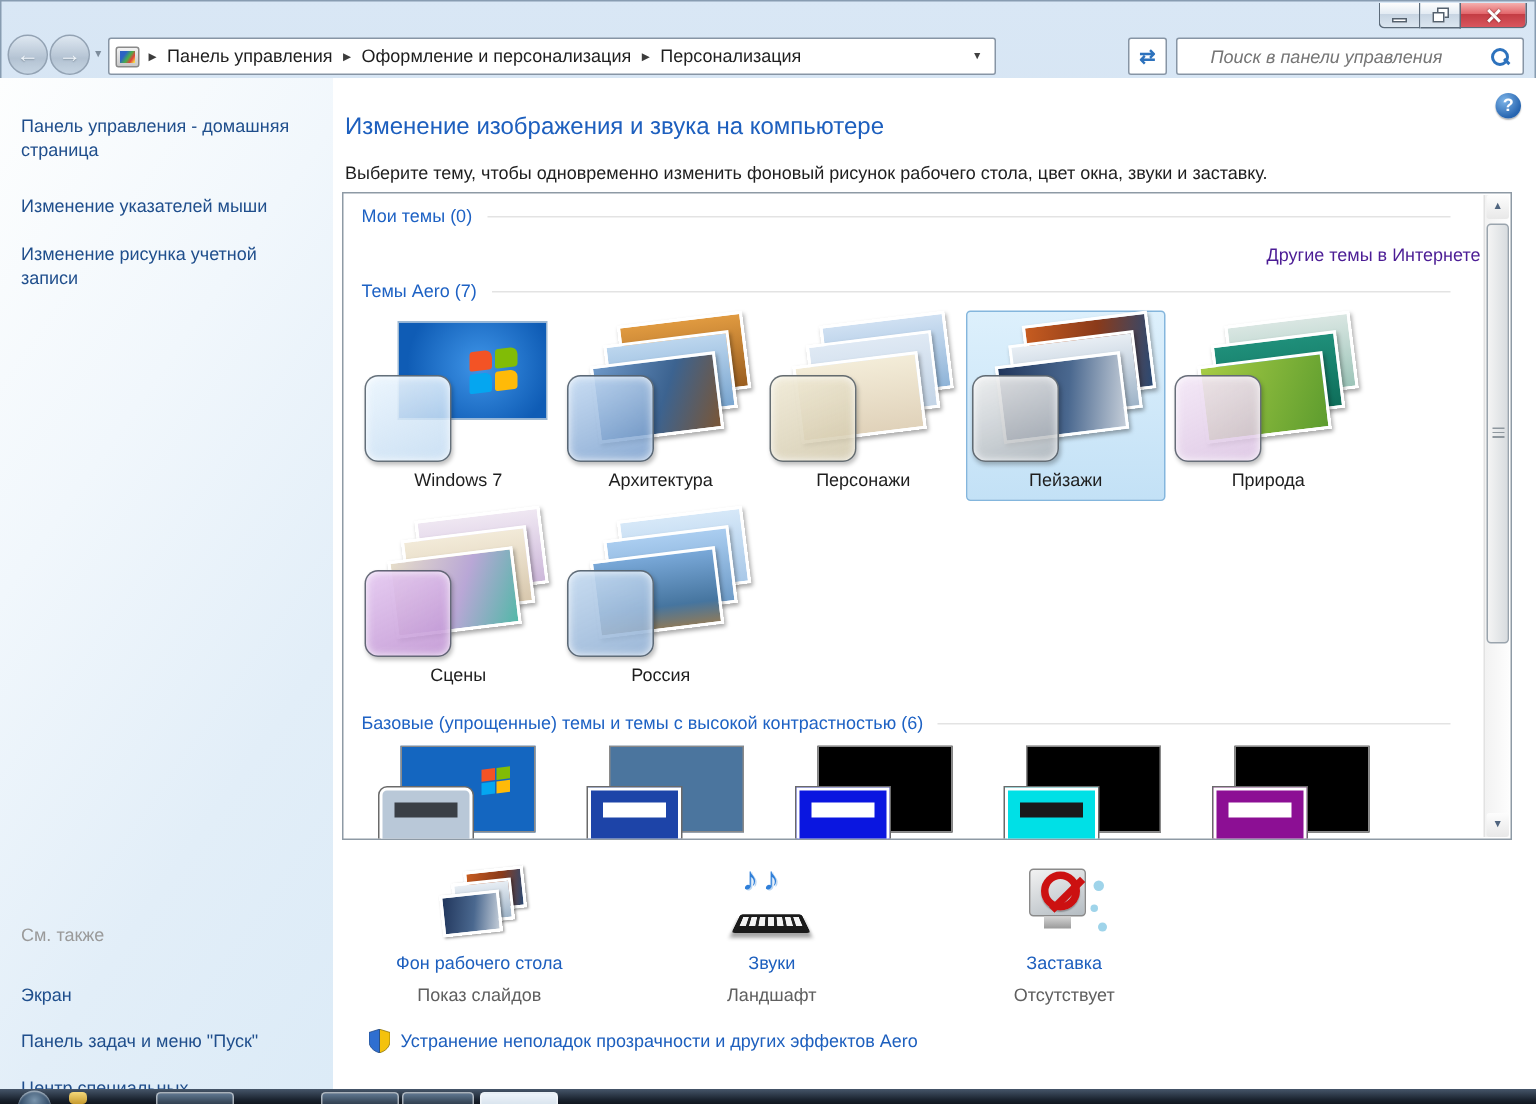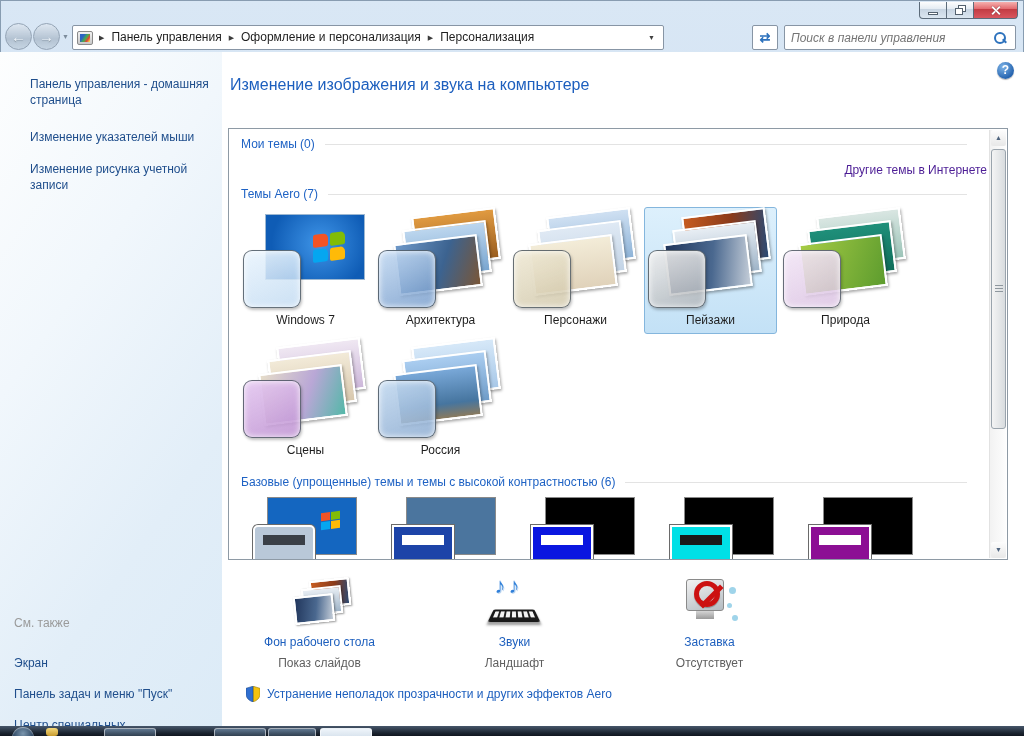--- a/index.html
+++ b/index.html
@@ -40,34 +40,34 @@
           background:linear-gradient(#f2f2f2,#c9c9c9); border:1px solid #8a8a8a; border-radius:2px; }
   .addr-icon .scr { position:absolute; inset:2px;
           background:linear-gradient(125deg,#2c63c4 30%,#47b04a 55%,#e4403a 75%,#f5e04a 95%); }
   .crumb { padding:0 6px; height:23px; line-height:23px; white-space:nowrap; cursor:default; }
   .csep { font-size:7px; color:#3c3c3c; padding:0 1px; }
   .addr-drop { margin-left:auto; padding:0 8px; font-size:7px; color:#404040; }
   .refreshbtn { position:absolute; left:752px; top:3px; width:26px; height:25px; background:#fff;
           border:1px solid #8795a5; border-radius:2px; text-align:center; line-height:23px;
           color:#2d72bd; font-weight:bold; font-size:13px; }
   .searchbox { position:absolute; left:784px; top:3px; width:232px; height:25px; background:#fff;
-          border:1px solid #8795a5; border-radius:2px; display:flex; align-items:center; }
+          border:1px solid #8795a5; border-radius:2px; display:flex; align-items:center;padding-left:16px; }
   .searchbox input { flex:1; border:none; outline:none; font:italic 12px "Liberation Sans",sans-serif;
           color:#8c8c8c; padding:0 6px; background:transparent; }
   .mag { width:14px; height:14px; position:relative; margin-right:8px; }
   .mag::before { content:""; position:absolute; left:1px; top:1px; width:8px; height:8px;
           border:2px solid #2d72bd; border-radius:50%; }
   .mag::after { content:""; position:absolute; left:9px; top:9px; width:5px; height:2px;
           background:#2d72bd; transform:rotate(45deg); }
 
   
   .content { position:absolute; top:52px; left:0; right:0; bottom:10px; background:#fff; }
   .sidebar { position:absolute; top:0; left:0; width:222px; bottom:0;
           background:linear-gradient(125deg,#fdfefe 0%,#f1f7fc 35%,#e2eef8 70%,#dcebf7 100%);
-          padding:24px 12px 0 30px; }
+          padding:24px 12px 0 14px; }
   .side-link { color:#1f4e8c; margin-bottom:15px; line-height:1.35; cursor:pointer; width:190px; }
   .side-head { color:#9a9a9a; margin-bottom:25px; margin-top:6px; }
   .see-also { position:absolute; left:14px; top:558px; width:190px; }
   .main { position:absolute; left:222px; right:0; top:0; bottom:0; background:#fff; }
   .helpbtn { position:absolute; top:10px; right:10px; width:17px; height:17px; border-radius:50%;
           background:radial-gradient(circle at 35% 30%,#7db4e8,#2765b0 70%); color:#fff;
           font-weight:bold; font-size:12px; text-align:center; line-height:17px;
           box-shadow:0 1px 1px rgba(0,0,0,.3); }
   .page-title { position:absolute; left:8px; top:24px; font-size:16px; color:#1d5fbe; }
   .page-sub { position:absolute; left:8px; top:56px; color:#1e1e1e; }
@@ -265,20 +265,21 @@
       <div class="side-head">См. также</div>
       <div class="side-link">Экран</div>
       <div class="side-link">Панель задач и меню "Пуск"</div>
       <div class="side-link">Центр специальных возможностей</div>
     </div>
   </div>
 
   <div class="main">
     <div class="helpbtn">?</div>
     <div class="page-title">Изменение изображения и звука на компьютере</div>
+    <div class="page-sub">Выберите тему, чтобы одновременно изменить фоновый рисунок рабочего стола, цвет окна, звуки и заставку.</div>
 
     <div class="themebox">
       <div class="group g1">
         <span class="gl">Мои темы (0)</span>
           <span class="gline"></span>
       </div>
       <div class="online-link">Другие темы в Интернете</div>
       <div class="group g2">
         <span class="gl">Темы Aero (7)</span>
           <span class="gline"></span>

